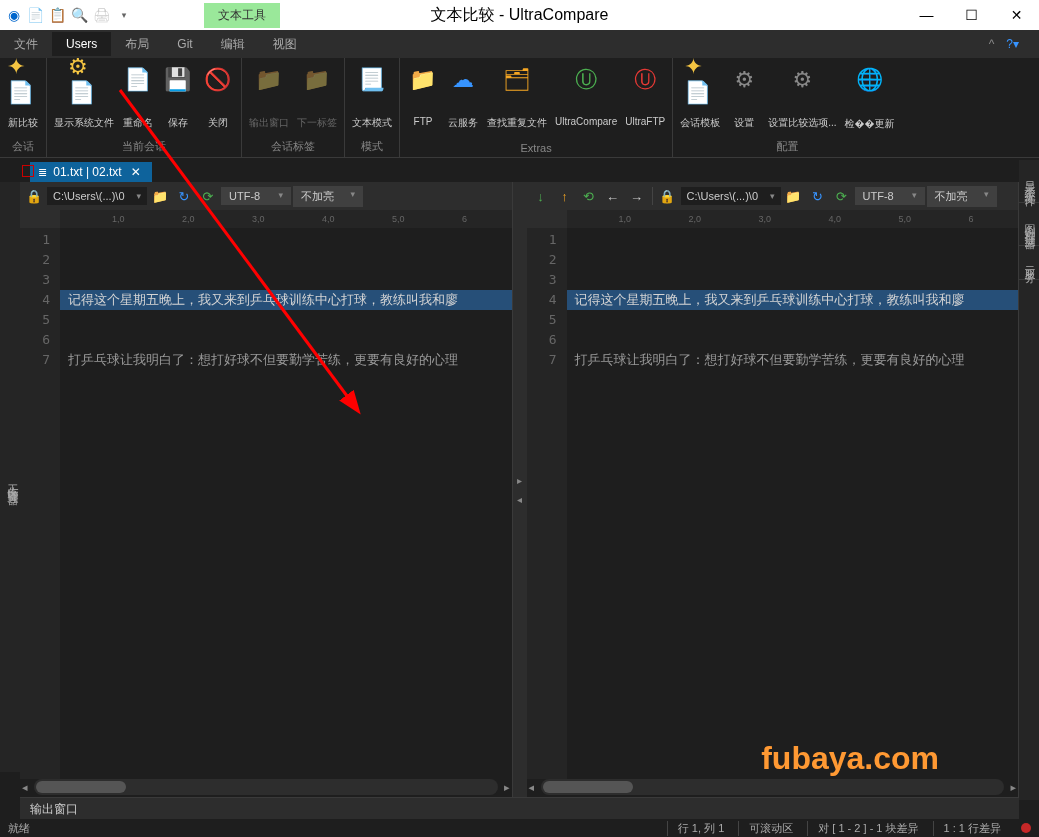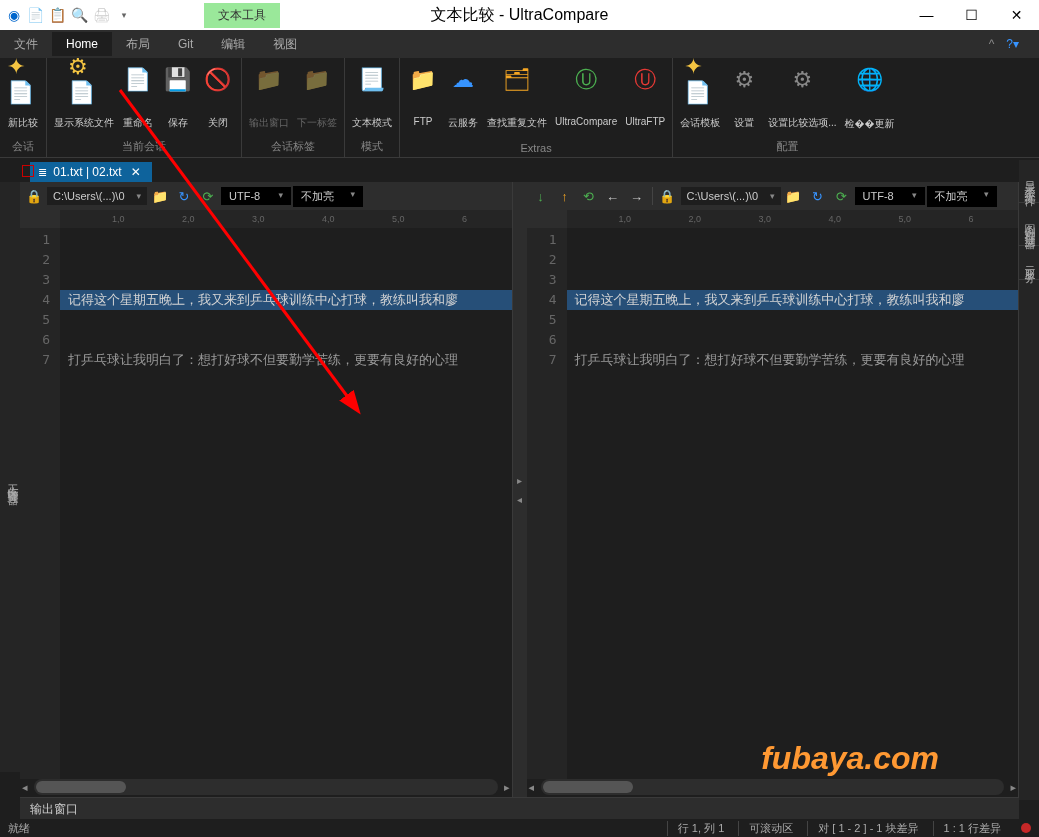--- a/index.html
+++ b/index.html
@@ -31,21 +31,21 @@
 .leftbar { position: absolute; left: 0; top: 182px; width: 20px; height: 590px; background: #252525; writing-mode: vertical-rl; color: #aaa; font-size: 11px; padding-top: 10px; text-align: center; letter-spacing: 2px; }
 .rightbars { position: absolute; right: 0; top: 160px; width: 20px; height: 640px; background: #252525; }
 .rightbars div { writing-mode: vertical-rl; color: #aaa; font-size: 11px; padding: 12px 3px; letter-spacing: 3px; border-bottom: 1px solid #3a3a3a; }
 .compare-area { position: absolute; top: 182px; left: 20px; right: 20px; bottom: 40px; display: flex; background: #1e1e1e; }
 .pane { flex: 1; display: flex; flex-direction: column; border-right: 1px solid #3a3a3a; position: relative; }
 .pane-toolbar { height: 28px; background: #2d2d2d; display: flex; align-items: center; gap: 2px; padding: 0 3px; }
 .pane-toolbar .sep { width: 1px; height: 18px; background: #444; margin: 0 2px; }
 .pane-toolbar .path { background: #1e1e1e; color: #ccc; padding: 3px 6px; font-size: 11px; min-width: 100px; display: flex; align-items: center; }
 .pane-toolbar .path::after { content: "▾"; margin-left: auto; font-size: 9px; color: #888; }
 .pane-toolbar .btn { width: 22px; height: 22px; display: flex; align-items: center; justify-content: center; font-size: 13px; }
-.pane-toolbar .sel { background: #000000; color: #ccc; padding: 3px 8px; font-size: 11px; min-width: 70px; display: flex; }
+.pane-toolbar .sel { background: #404040; color: #ccc; padding: 3px 8px; font-size: 11px; min-width: 70px; display: flex; }
 .pane-toolbar .sel::after { content: "▾"; margin-left: auto; font-size: 9px; color: #888; }
 .ruler-row { height: 18px; background: #252525; display: flex; }
 .gutter-spacer { width: 40px; background: #2d2d2d; }
 .ruler { flex: 1; position: relative; color: #666; font-size: 9px; overflow: hidden; }
 .tick { position: absolute; top: 4px; }
 .editor { flex: 1; display: flex; background: #1e1e1e; overflow: hidden; font-family: Consolas, monospace; font-size: 13px; }
 .gutter { width: 40px; background: #252525; color: #666; text-align: right; padding-right: 10px; line-height: 20px; padding-top: 2px; }
 .content { flex: 1; overflow: hidden; white-space: nowrap; padding-top: 2px; line-height: 20px; color: #9a9a9a; }
 .content .line { height: 20px; padding-left: 8px; }
 .content .line.hl { background: #264f78; color: #d4d4d4; }
@@ -53,21 +53,21 @@
 .hscroll::before { content: ""; position: absolute; left: 2px; top: 2px; height: 12px; width: 90px; background: #555; border-radius: 6px; }
 .hleft { position: absolute; left: 2px; bottom: 3px; color: #888; font-size: 11px; }
 .hright { position: absolute; right: 2px; bottom: 3px; color: #888; font-size: 11px; }
 .middle-strip { width: 14px; background: #2d2d2d; display: flex; flex-direction: column; align-items: center; justify-content: center; gap: 8px; }
 .middle-strip span { color: #888; font-size: 10px; }
 .output-bar { position: absolute; bottom: 18px; left: 20px; right: 20px; height: 22px; background: #2d2d2d; color: #ccc; padding: 3px 10px; font-size: 12px; border-top: 1px solid #3a3a3a; }
 .statusbar { position: absolute; bottom: 0; left: 0; right: 0; height: 18px; background: #1e1e1e; color: #aaa; font-size: 11px; display: flex; align-items: center; padding: 0 8px; gap: 14px; }
 .statusbar .spacer { flex: 1; }
 .statusbar .seg { border-left: 1px solid #444; padding-left: 10px; }
 .arrow { position: absolute; top: 80px; left: 110px; z-index: 20; pointer-events: none; }
-.watermark { position: absolute; right: 100px; bottom: 60px; color: #ff9933; font-size: 32px; font-weight: bold; font-style: italic; z-index: 10; }
+.watermark { position: absolute; right: 100px; bottom: 60px; color: #ff9933; font-size: 32px; font-weight: bold; z-index: 10; }
 .redbox { position: absolute; left: 22px; top: 165px; width: 12px; height: 12px; border: 1px solid #c00; z-index: 6; }
 .status-dot { width: 10px; height: 10px; background: #c62828; border-radius: 50%; margin-left: 6px; }
 </style>
 </head>
 <body>
 
 <div class="titlebar">
   <div class="qat">
     <span style="color:#0066cc">◉</span>
     <span>📄</span>
@@ -80,21 +80,21 @@
   <div class="title">文本比较 - UltraCompare</div>
   <div class="winbtns">
     <div>—</div>
     <div>☐</div>
     <div>✕</div>
   </div>
 </div>
 
 <div class="menubar">
   <div>文件</div>
-  <div class="active">Home</div>
+  <div class="active">Users</div>
   <div>布局</div>
   <div>Git</div>
   <div>编辑</div>
   <div>视图</div>
   <div class="right">
     <span>^</span>
     <span style="color:#3794ff">?▾</span>
   </div>
 </div>
 

